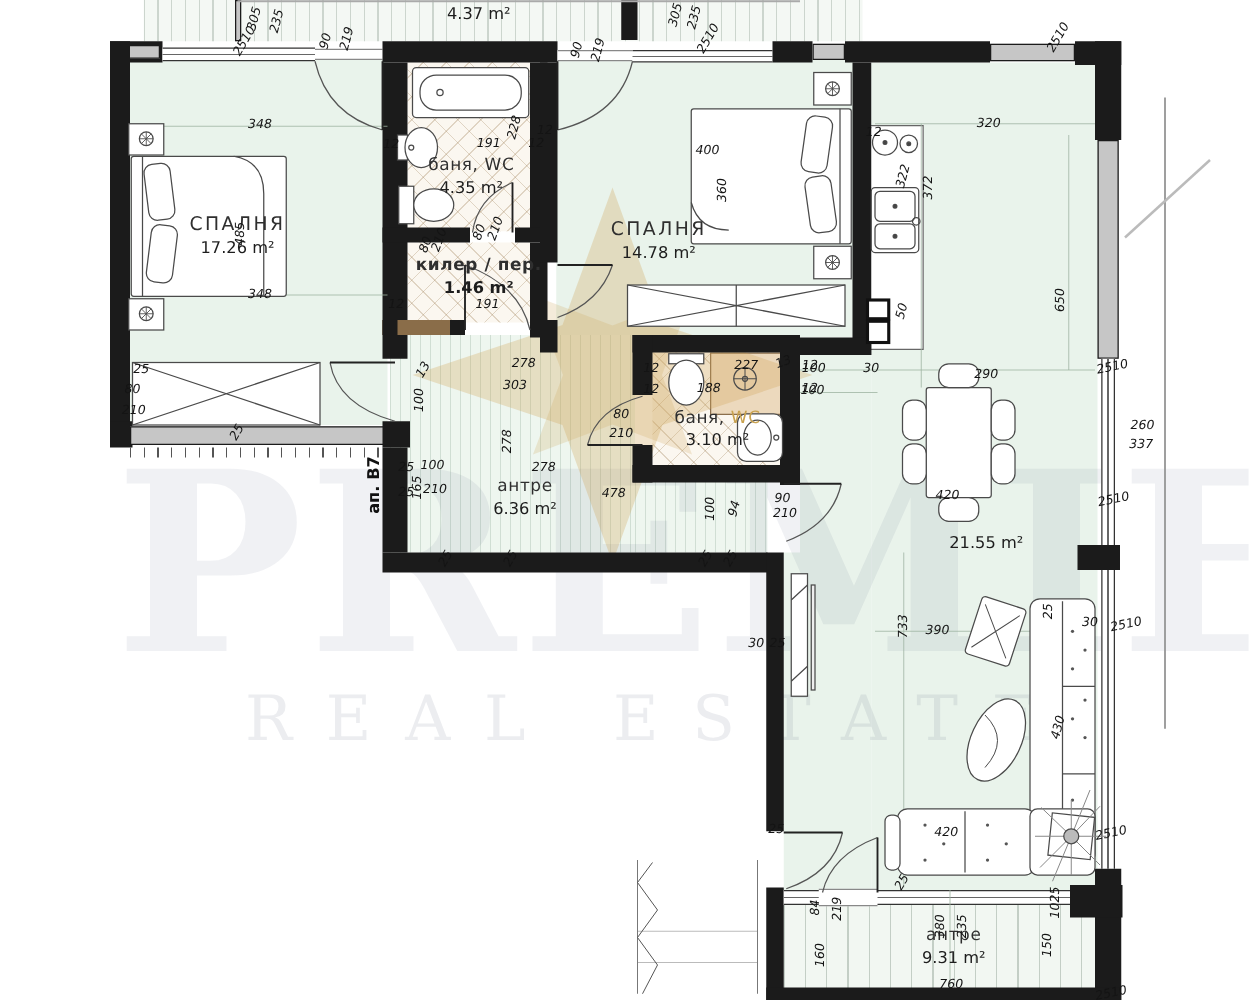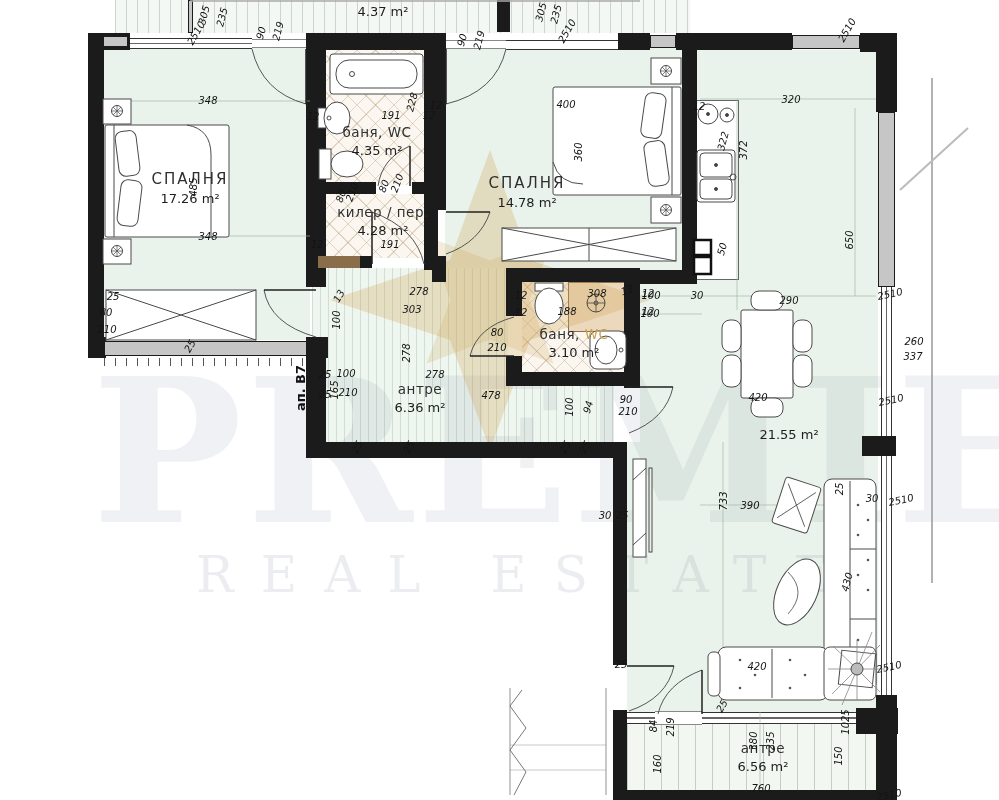--- a/index.html
+++ b/index.html
@@ -320,42 +320,42 @@
 
   <div id="labels">
       <div class="room-label" style="left: 190px; top: 170px;">
         <div class="room-name lg">СПАЛНЯ</div>
         <div class="room-area">17.26 m²</div>
       </div>
       <div class="room-label" style="left: 377px; top: 124px;">
         <div class="room-name md">баня, WC</div>
         <div class="room-area">4.35 m²</div>
       </div>
-      <div class="room-label" style="left: 383px; top: 204px;">
+      <div class="room-label" style="left: 383px; top: 204px; font-weight: bold;">
         <div class="room-name md">килер / пер.</div>
-        <div class="room-area">4.28 m²</div>
+        <div class="room-area">1.46 m²</div>
       </div>
       <div class="room-label" style="left: 527px; top: 174px;">
         <div class="room-name lg">СПАЛНЯ</div>
         <div class="room-area">14.78 m²</div>
       </div>
       <div class="room-label" style="left: 574px; top: 326px;">
         <div class="room-name md">баня,<span class="gold"> WC</span></div>
         <div class="room-area">3.10 m²</div>
       </div>
       <div class="room-label" style="left: 420px; top: 381px;">
         <div class="room-name md">антре</div>
         <div class="room-area">6.36 m²</div>
       </div>
       <div class="room-label" style="left: 789px; top: 425px;">
         <div class="room-area">21.55 m²</div>
       </div>
       <div class="room-label" style="left: 763px; top: 740px;">
         <div class="room-name md">антре</div>
-        <div class="room-area">6.56 m²</div>
+        <div class="room-area">9.31 m²</div>
       </div>
       <div class="room-label" style="left: 383px; top: 2px;">
         <div class="room-area">4.37 m²</div>
       </div>
       <span class="dim" style="left: 196px; top: 33px; --r: -60deg;">2510</span>
       <span class="dim" style="left: 204px; top: 15px; --r: -75deg;">305</span>
       <span class="dim" style="left: 222px; top: 17px; --r: -75deg;">235</span>
       <span class="dim" style="left: 261px; top: 33px; --r: -75deg;">90</span>
       <span class="dim" style="left: 278px; top: 31px; --r: -75deg;">219</span>
       <span class="dim" style="left: 541px; top: 12px; --r: -75deg;">305</span>
@@ -371,21 +371,21 @@
       <span class="dim" style="left: 391px; top: 115px; --r: 0deg;">191</span>
       <span class="dim" style="left: 412px; top: 102px; --r: -75deg;">228</span>
       <span class="dim" style="left: 313px; top: 116px; --r: 0deg;">12</span>
       <span class="dim" style="left: 429px; top: 115px; --r: 0deg;">12</span>
       <span class="dim" style="left: 384px; top: 186px; --r: -70deg;">80</span>
       <span class="dim" style="left: 397px; top: 183px; --r: -70deg;">210</span>
       <span class="dim" style="left: 341px; top: 196px; --r: -70deg;">80</span>
       <span class="dim" style="left: 352px; top: 192px; --r: -70deg;">210</span>
       <span class="dim" style="left: 390px; top: 244px; --r: 0deg;">191</span>
       <span class="dim" style="left: 317px; top: 244px; --r: 0deg;">12</span>
-      <span class="dim" style="left: 566px; top: 104px; --r: 0deg;">400</span>
+      <span class="dim" style="left: 566px; top: 121px; --r: 0deg;">400</span>
       <span class="dim" style="left: 578px; top: 152px; --r: -90deg;">360</span>
       <span class="dim" style="left: 436px; top: 105px; --r: 0deg;">12</span>
       <span class="dim" style="left: 699px; top: 106px; --r: 0deg;">12</span>
       <span class="dim" style="left: 791px; top: 99px; --r: 0deg;">320</span>
       <span class="dim" style="left: 723px; top: 141px; --r: -75deg;">322</span>
       <span class="dim" style="left: 743px; top: 150px; --r: -90deg;">372</span>
       <span class="dim" style="left: 722px; top: 249px; --r: -75deg;">50</span>
       <span class="dim" style="left: 651px; top: 295px; --r: 0deg;">100</span>
       <span class="dim" style="left: 697px; top: 295px; --r: 0deg;">30</span>
       <span class="dim" style="left: 789px; top: 300px; --r: 0deg;">290</span>
@@ -393,21 +393,21 @@
       <span class="dim" style="left: 849px; top: 240px; --r: -90deg;">650</span>
       <span class="dim" style="left: 890px; top: 294px; --r: -12deg;">2510</span>
       <span class="dim" style="left: 914px; top: 341px; --r: 0deg;">260</span>
       <span class="dim" style="left: 913px; top: 356px; --r: 0deg;">337</span>
       <span class="dim" style="left: 891px; top: 400px; --r: -12deg;">2510</span>
       <span class="dim" style="left: 872px; top: 498px; --r: 0deg;">30</span>
       <span class="dim" style="left: 901px; top: 500px; --r: -12deg;">2510</span>
       <span class="dim" style="left: 839px; top: 489px; --r: -90deg;">25</span>
       <span class="dim" style="left: 889px; top: 667px; --r: -12deg;">2510</span>
       <span class="dim" style="left: 889px; top: 795px; --r: -12deg;">2510</span>
-      <span class="dim" style="left: 597px; top: 293px; --r: 0deg;">308</span>
+      <span class="dim" style="left: 597px; top: 293px; --r: 0deg;">227</span>
       <span class="dim" style="left: 627px; top: 290px; --r: -20deg;">13</span>
       <span class="dim" style="left: 567px; top: 311px; --r: 0deg;">188</span>
       <span class="dim" style="left: 521px; top: 295px; --r: 0deg;">12</span>
       <span class="dim" style="left: 521px; top: 312px; --r: 0deg;">12</span>
       <span class="dim" style="left: 648px; top: 293px; --r: 0deg;">12</span>
       <span class="dim" style="left: 648px; top: 311px; --r: 0deg;">12</span>
       <span class="dim" style="left: 497px; top: 332px; --r: 0deg;">80</span>
       <span class="dim" style="left: 497px; top: 347px; --r: 0deg;">210</span>
       <span class="dim" style="left: 419px; top: 291px; --r: 0deg;">278</span>
       <span class="dim" style="left: 412px; top: 309px; --r: 0deg;">303</span>

